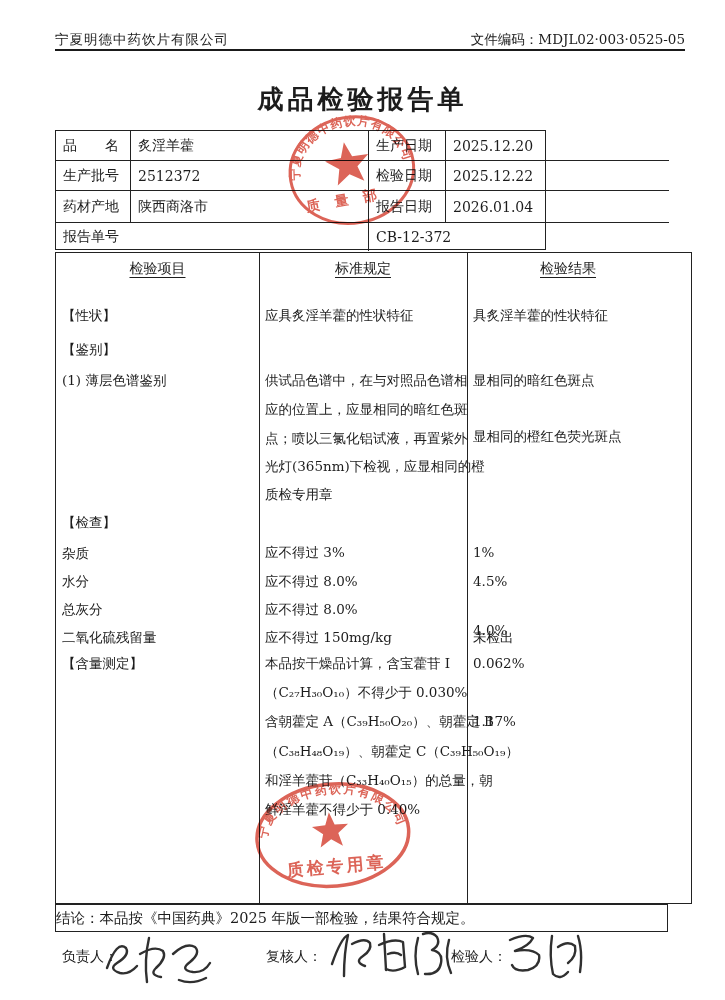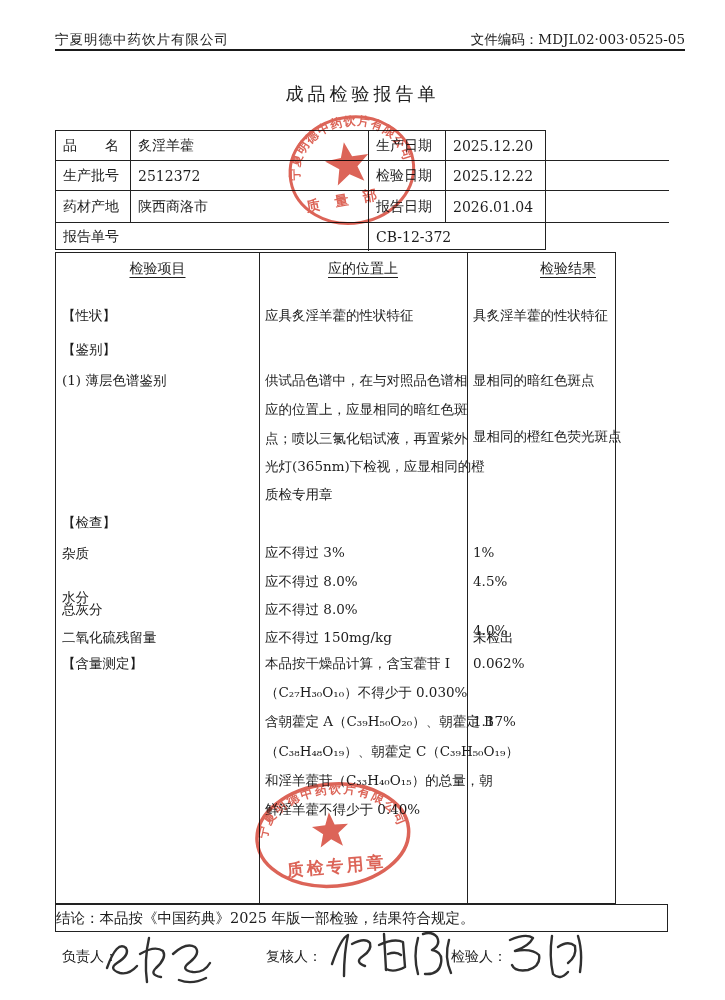--- a/index.html
+++ b/index.html
@@ -6,35 +6,35 @@
   body { background:#ffffff; font-family:"DejaVu Serif","Liberation Serif",serif; }
   .page { position:relative; width:725px; height:1000px; background:#ffffff; color:#1c1c1c; overflow:hidden; }
 
   
   .hdr-left  { position:absolute; left:55px;  top:31px; font-size:13.5px; letter-spacing:1px; }
   .hdr-right { position:absolute; right:40px; top:31px; font-size:13.5px; }
   .hdr-rule  { position:absolute; left:55px;  top:49px; width:630px; border-top:2px solid #1a1a1a; }
 
   
   .title { position:absolute; left:0; top:82px; width:725px; text-align:center;
-           font-size:18px; font-weight:normal; letter-spacing:4px; }
+           font-size:26px; font-weight:bold; letter-spacing:4px; }
 
   
   .info { position:absolute; left:55px; top:130px; width:491px; height:120px;
           display:grid; grid-template-columns:75px 238px 77px 223px;
           grid-template-rows:30px 30px 32px 28px;
           border:1px solid #222; font-size:14px; }
   .ic { border-right:1px solid #222; border-bottom:1px solid #222;
         display:flex; align-items:center; padding-left:7px; white-space:pre; }
   .ic.lastcol { border-right:none; }
   .ic.lastrow { border-bottom:none; }
   .ic.span2 { grid-column:span 2; }
 
   
-  .main { position:absolute; left:55px; top:252px; width:561px; height:652px;
+  .main { position:absolute; left:55px; top:252px; width:637px; height:652px;
           border:1px solid #222; font-size:13.5px; }
   .vline { position:absolute; top:0; height:100%; border-left:1px solid #222; }
   .v1 { left:203px; } .v2 { left:411px; }
   .mh { position:absolute; top:7px; text-align:center; font-size:14px; }
   .mh span { text-decoration:underline; text-underline-offset:4px; }
   .mh1 { left:0; width:203px; } .mh2 { left:203px; width:208px; } .mh3 { left:411px; width:202px; }
   .t1 { position:absolute; left:6px;   white-space:pre; }
   .t2 { position:absolute; left:209px; white-space:pre; }
   .t3 { position:absolute; left:417px; white-space:pre; }
 
@@ -80,21 +80,21 @@
 
     <div class="ic span2 lastrow">报告单号</div>
     <div class="ic span2 lastrow lastcol">CB-12-372</div>
   </div>
 
   <div class="main">
     <div class="vline v1"></div>
     <div class="vline v2"></div>
 
     <div class="mh mh1"><span>检验项目</span></div>
-    <div class="mh mh2"><span>应的位置上</span></div>
+    <div class="mh mh2"><span>标准规定</span></div>
     <div class="mh mh3"><span>检验结果</span></div>
 
     <div class="t1" style="top:54px">【性状】</div>
     <div class="t2" style="top:54px">应具炙淫羊藿的性状特征</div>
     <div class="t3" style="top:54px">具炙淫羊藿的性状特征</div>
 
     <div class="t1" style="top:88px">【鉴别】</div>
 
     <div class="t1" style="top:119px">(1) 薄层色谱鉴别</div>
     <div class="t2" style="top:119px">供试品色谱中，在与对照品色谱相</div>
@@ -104,21 +104,21 @@
     <div class="t2" style="top:233px">质检专用章</div>
     <div class="t3" style="top:119px">显相同的暗红色斑点</div>
     <div class="t3" style="top:175px">显相同的橙红色荧光斑点</div>
 
     <div class="t1" style="top:261px">【检查】</div>
 
     <div class="t1" style="top:292px">杂质</div>
     <div class="t2" style="top:291px">应不得过 3%</div>
     <div class="t3" style="top:291px">1%</div>
 
-    <div class="t1" style="top:336px">水分</div>
+    <div class="t1" style="top:320px">水分</div>
     <div class="t2" style="top:320px">应不得过 8.0%</div>
     <div class="t3" style="top:320px">4.5%</div>
 
     <div class="t1" style="top:348px">总灰分</div>
     <div class="t2" style="top:348px">应不得过 8.0%</div>
     <div class="t3" style="top:369px">4.0%</div>
 
     <div class="t1" style="top:376px">二氧化硫残留量</div>
     <div class="t2" style="top:376px">应不得过 150mg/kg</div>
     <div class="t3" style="top:376px">未检出</div>

